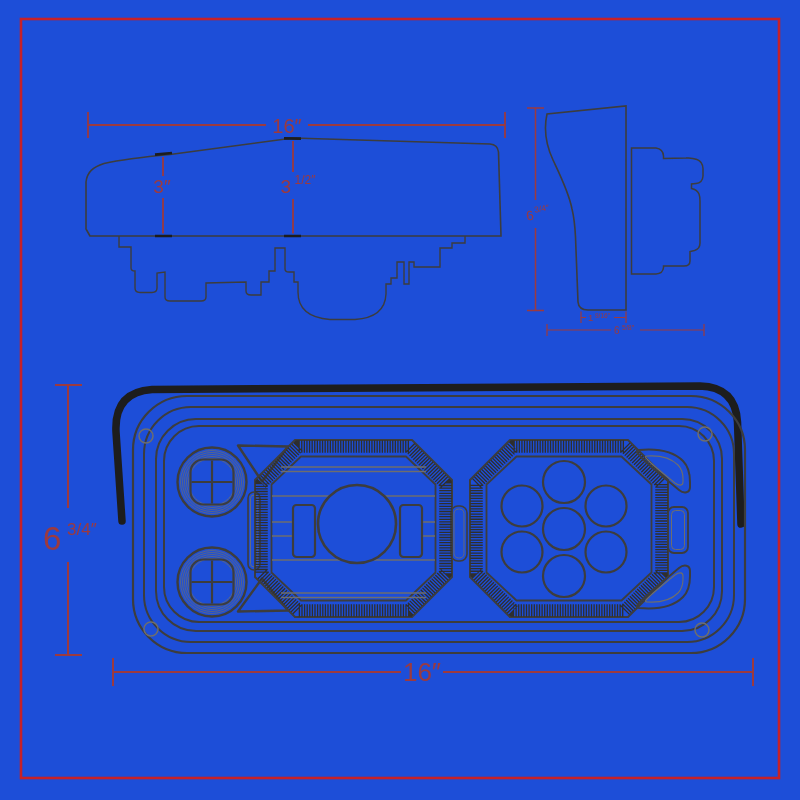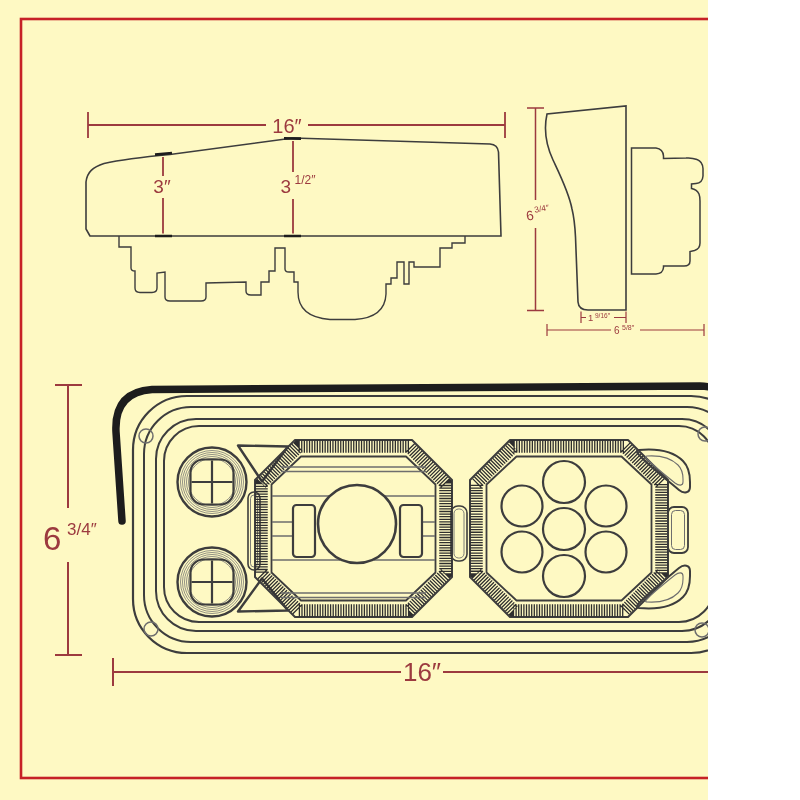--- a/index.html
+++ b/index.html
@@ -1,16 +1,16 @@
 <!DOCTYPE html>
 <html><head>
 <meta charset="utf-8">
 <style>
   html,body{margin:0;padding:0;background:#ffffff;}
-  .canvas{position:relative;width:708px;height:800px;background:#fef9c3;overflow:hidden;}
+  .canvas{position:relative;width:800px;height:800px;background:#1d4ed8;overflow:hidden;}
   svg{position:absolute;left:0;top:0;}
   text{font-family:"Liberation Sans","DejaVu Sans",sans-serif;fill:#9c3a3f;}
   .outline{stroke:#3d3d3d;fill:none;}
   .thin{stroke:#6e6e6e;fill:none;}
   .dim{stroke:#9c3a3f;fill:none;}
   .dark{stroke:#1d1d1d;fill:none;}
 </style>
 </head>
 <body>
 <div class="canvas">

